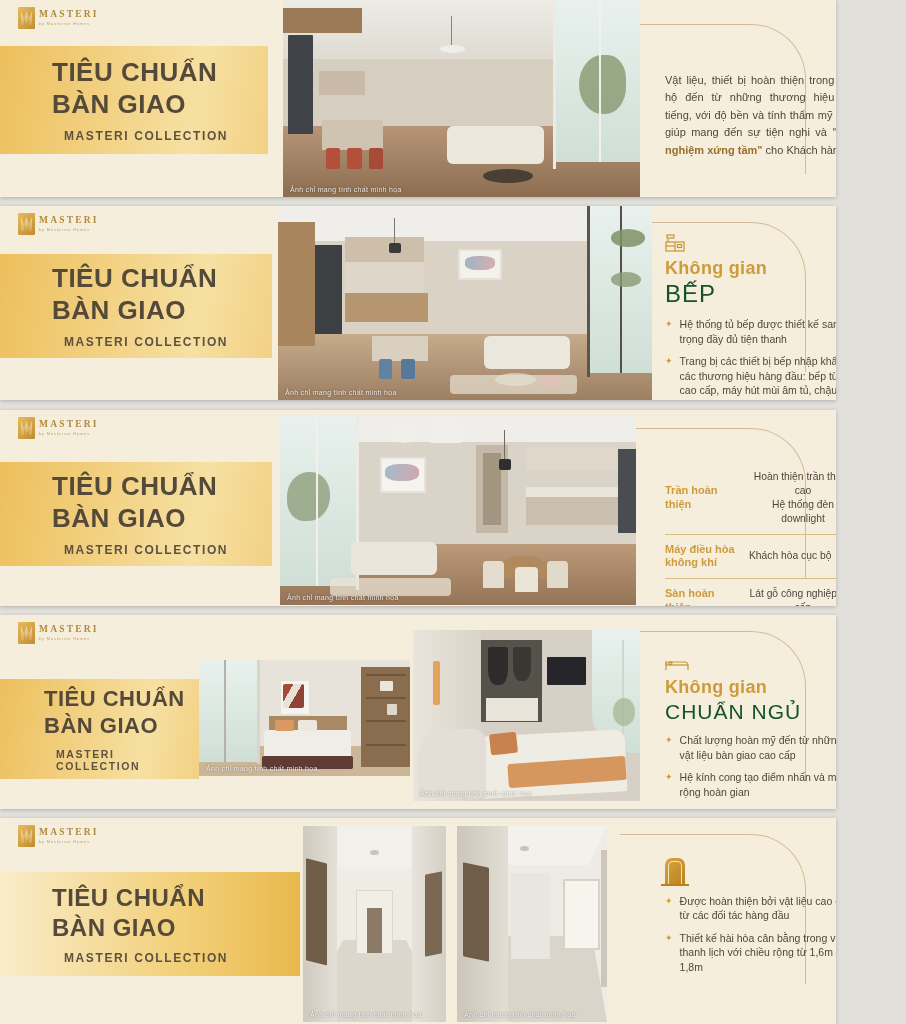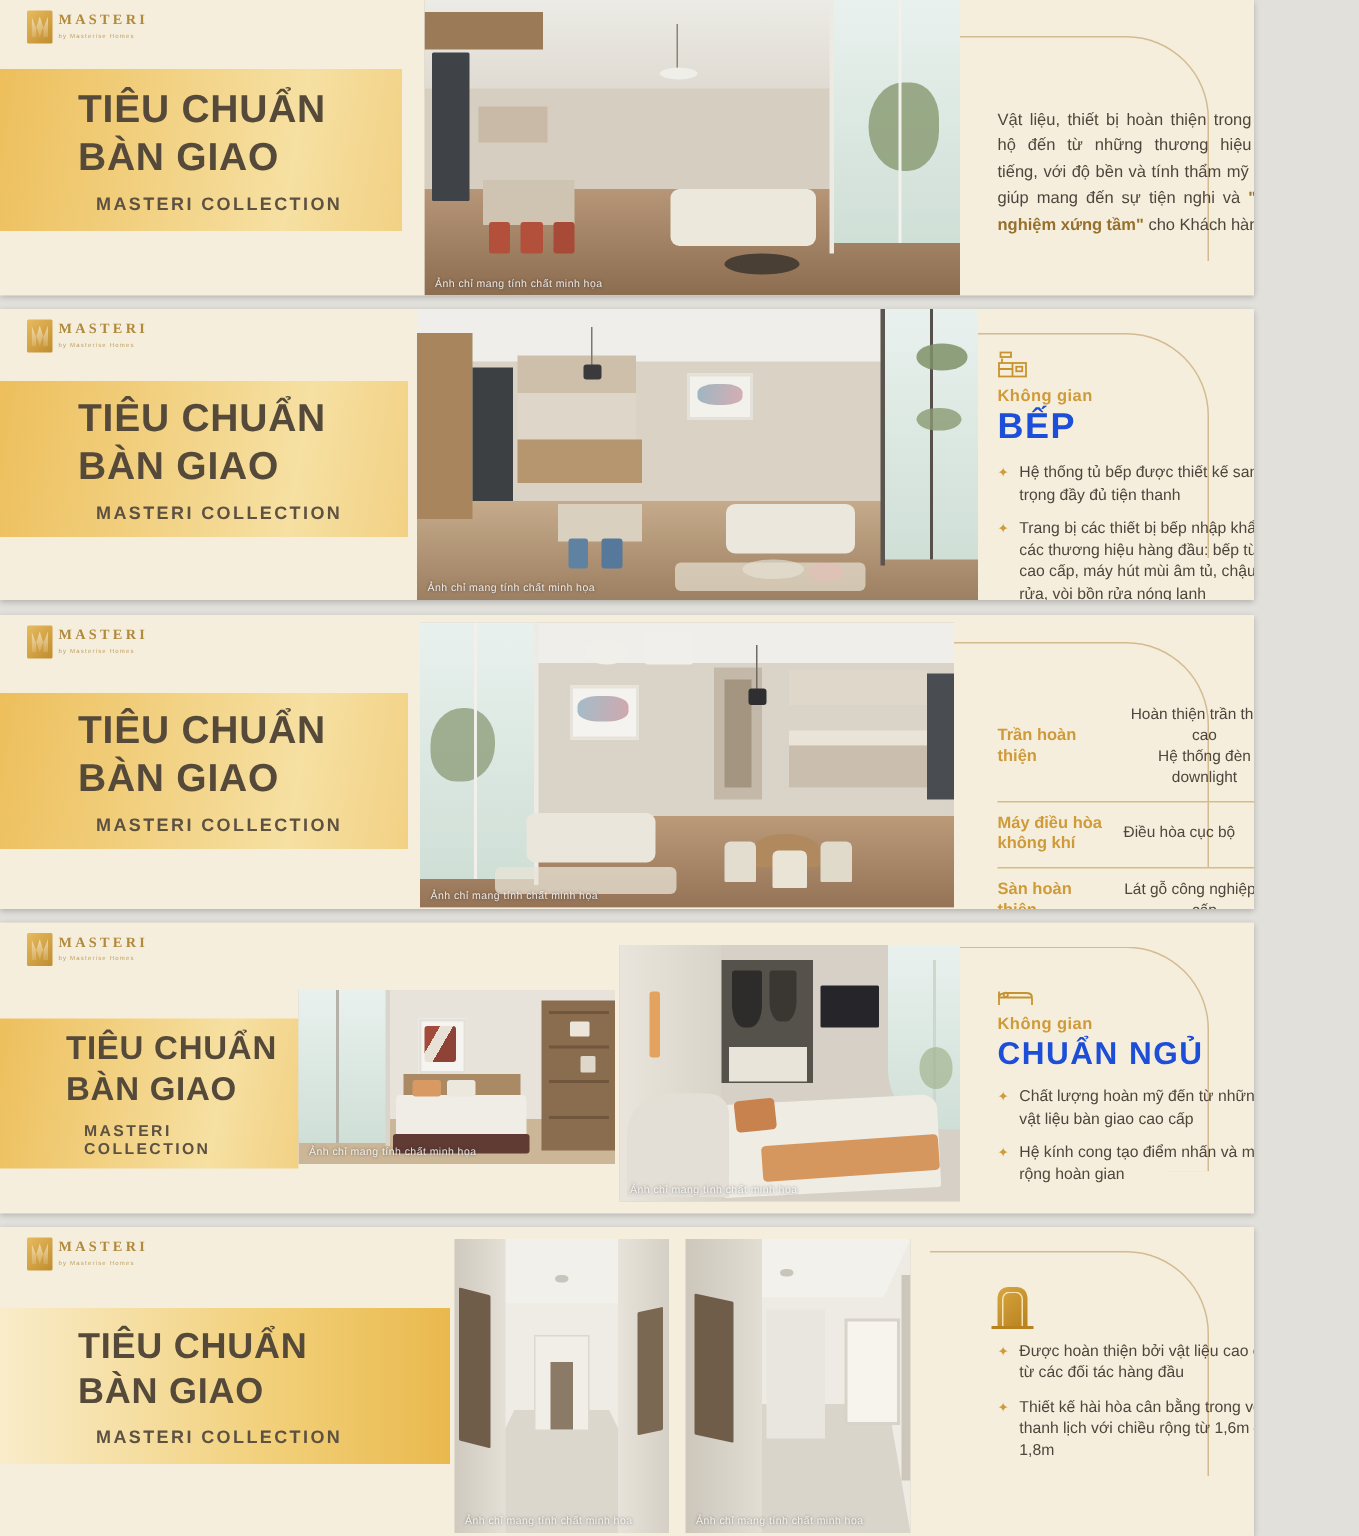--- a/index.html
+++ b/index.html
@@ -32,22 +32,22 @@
   .band-sub{font-size:12px;font-weight:bold;color:#5d5142;letter-spacing:1.6px;margin-top:9px;margin-left:12px;}
   
   .deco{position:absolute;border-top:1px solid var(--deco);border-right:1px solid var(--deco);
         border-top-right-radius:55px;width:186px;height:150px;right:30px;top:20px;}
   
   .photo{position:absolute;overflow:hidden;background:#d8d1c4;}
   .cap{position:absolute;left:7px;bottom:4px;font-size:7px;color:rgba(255,255,255,.85);
        letter-spacing:.3px;z-index:9;text-shadow:0 0 2px rgba(0,0,0,.5);}
   
   .panel{position:absolute;left:665px;width:192px;}
-  .eyebrow{font-size:11px;font-weight:bold;color:var(--gold);letter-spacing:.3px;}
-  .heading{font-size:23px;font-weight:bold;color:#1d4ed8;letter-spacing:1px;line-height:1.1;margin-top:2px;}
+  .eyebrow{font-size:18px;font-weight:bold;color:var(--gold);letter-spacing:.3px;}
+  .heading{font-size:23px;font-weight:normal;color:#14532d;letter-spacing:1px;line-height:1.1;margin-top:2px;}
   .para{font-size:11px;line-height:1.58;color:var(--body);text-align:justify;}
   .hl{font-weight:bold;color:#96702c;}
   ul.blist{list-style:none;margin-top:10px;}
   ul.blist li{display:flex;gap:7px;font-size:10.5px;line-height:1.38;color:var(--body);margin-bottom:8px;}
   .blt{color:var(--gold);font-size:9px;line-height:1.6;flex:0 0 auto;}
   
   .spec{width:192px;}
   .spec-row{display:flex;gap:8px;padding:8px 0;border-bottom:1px solid #d8bc82;align-items:center;}
   .spec-row:last-child{border-bottom:none;}
   .spec-label{flex:0 0 76px;font-size:11px;font-weight:bold;color:var(--gold);white-space:pre-line;line-height:1.25;}
@@ -231,21 +231,21 @@
 
   <div class="panel spec" style="top:52px;">
     <div class="spec-row">
       <div class="spec-label">Trần hoàn thiện</div>
       <div class="spec-value">Hoàn thiện trần thạch cao
 Hệ thống đèn downlight</div>
     </div>
     <div class="spec-row">
       <div class="spec-label">Máy điều hòa
 không khí</div>
-      <div class="spec-value">Điều hòa cục bộ</div>
+      <div class="spec-value">Khách hòa cục bộ</div>
     </div>
     <div class="spec-row">
       <div class="spec-label">Sàn hoàn thiện</div>
       <div class="spec-value">Lát gỗ công nghiệp cao cấp</div>
     </div>
 
   </div>
 </section>
 
 <section class="slide s4">

